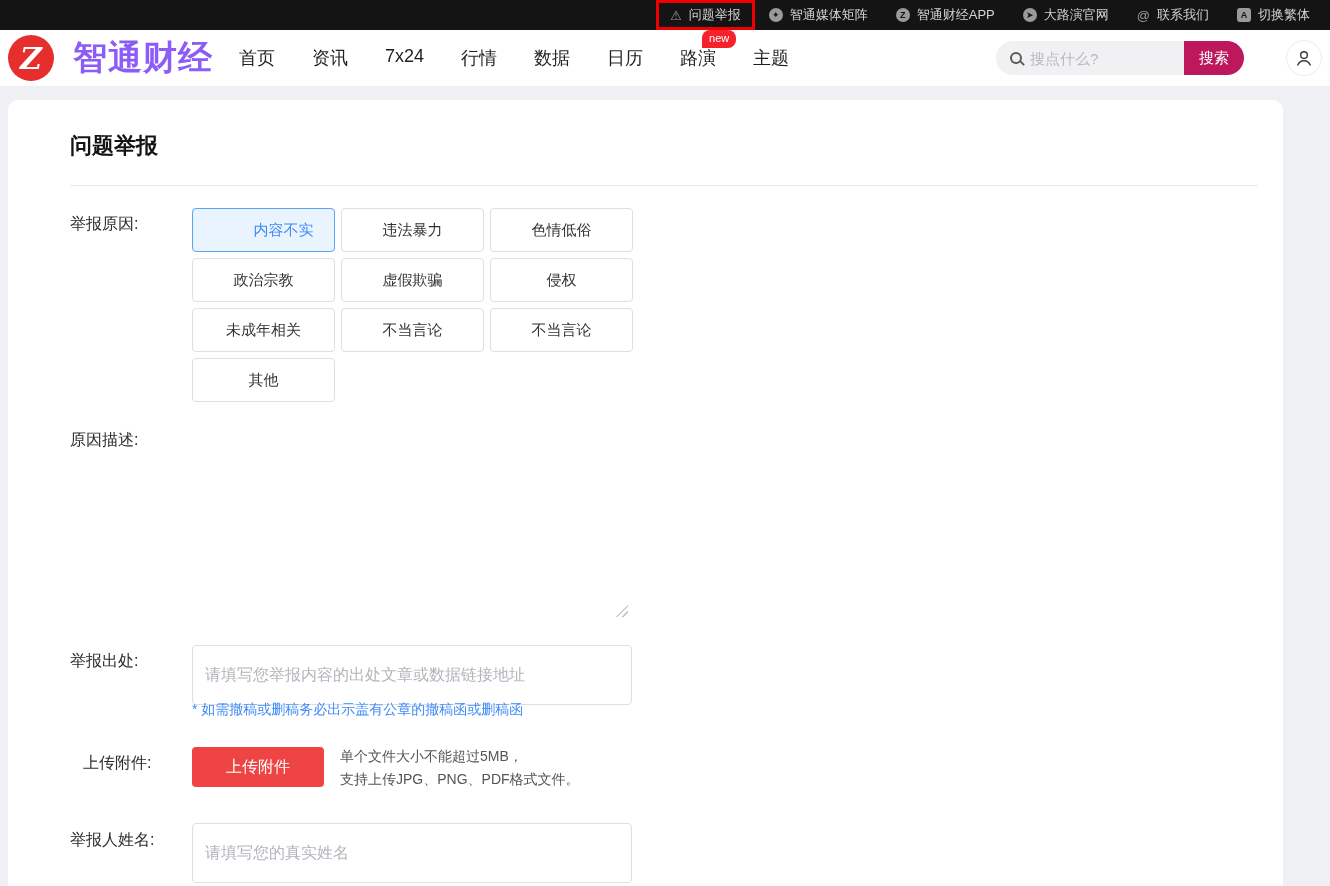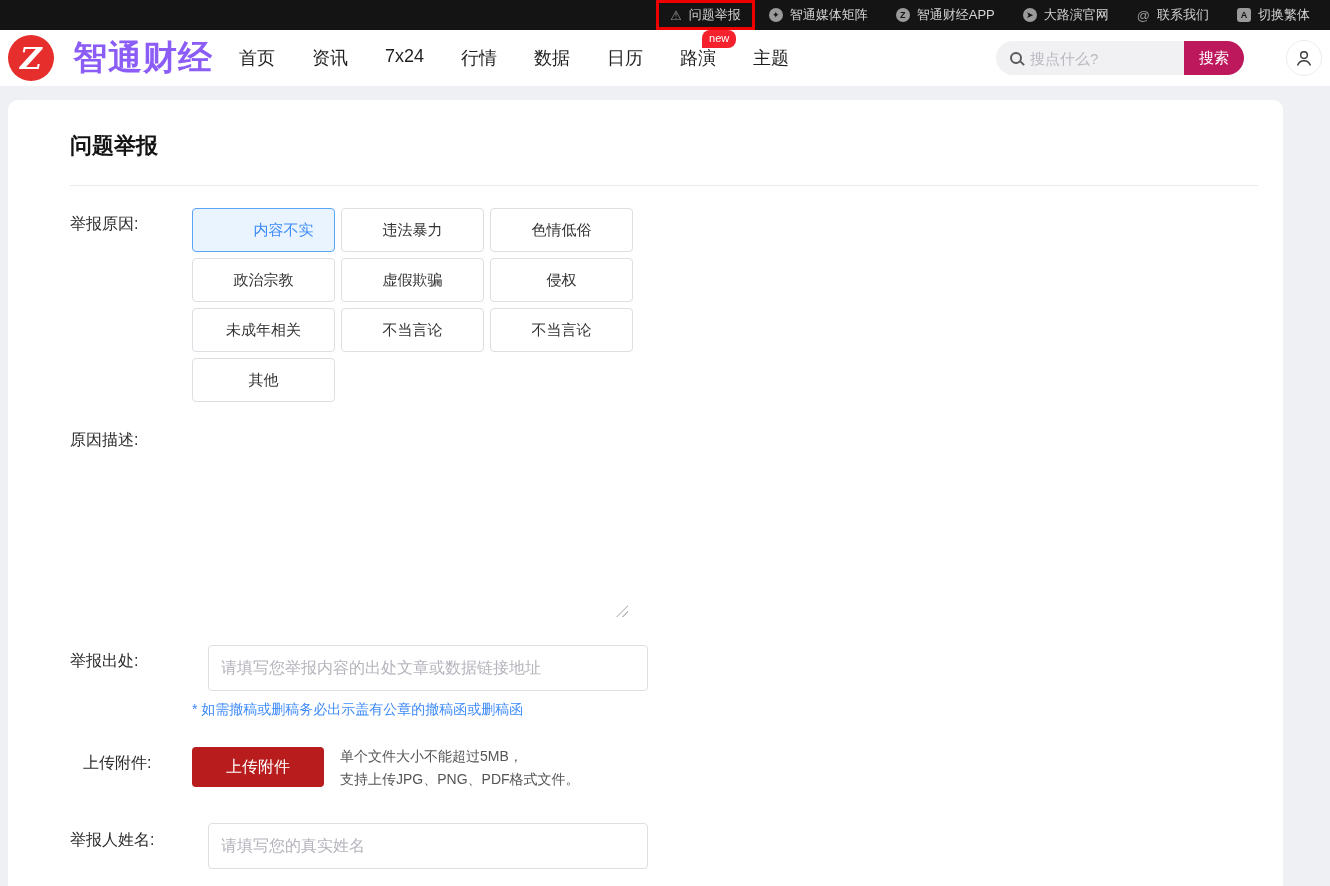--- a/index.html
+++ b/index.html
@@ -41,25 +41,25 @@
   .lbl-attach { top:653px;margin-left:13px; } .lbl-name { top:730px; }
 
   .chips { position:absolute; left:184px; top:108px; width:452px; display:flex; flex-wrap:wrap; gap:6px; }
   .chip { width:143px; height:44px; border:1px solid #dcdfe3; border-radius:4px; background:#fff; color:#333; font-size:15px; display:flex; align-items:center; justify-content:center; cursor:pointer; }
   .chip.selected { background:#e9f4fe; border-color:#5aa5f5; color:#3d8af8;padding-left:40px; }
 
   .desc-area { position:absolute; left:184px; top:323px; width:440px; height:198px; border:1px solid #dcdfe3; border-radius:4px; padding:12px; font-size:16px; color:#333; font-family:inherit; resize:none; outline:none; }
   .desc-area::placeholder, .txt-input::placeholder { color:#b4b4bc; }
   .resize-handle { position:absolute; left:608px; top:505px; width:12px; height:12px; background:repeating-linear-gradient(-45deg, transparent, transparent 3px, #bfbfbf 3px, #bfbfbf 4.5px); clip-path:polygon(100% 0, 100% 100%, 0 100%); pointer-events:none; }
 
-  .txt-input { position:absolute; left:184px; width:440px; height:46px; border:1px solid #dcdfe3; border-radius:4px; padding:0 12px; font-size:16px; color:#14532d; font-family:inherit; outline:none;margin-left:16px; }
+  .txt-input { position:absolute; left:184px; width:440px; height:60px; border:1px solid #dcdfe3; border-radius:4px; padding:0 12px; font-size:16px; color:#14532d; font-family:inherit; outline:none; }
   .inp-source { top:545px; } .inp-name { top:723px; }
 
   .note { position:absolute; left:184px; top:601px; font-size:14px; color:#3d8af8; }
-  .upload-btn { position:absolute; left:184px; top:647px; width:132px; height:40px; background:#b91c1c; color:#fff; border:none; border-radius:4px; font-size:16px; cursor:pointer; font-family:inherit; }
+  .upload-btn { position:absolute; left:184px; top:647px; width:132px; height:40px; background:#ef4444; color:#fff; border:none; border-radius:4px; font-size:16px; cursor:pointer; font-family:inherit; }
   .upload-hints { position:absolute; left:332px; top:645px; font-size:14px; color:#555; line-height:23px; }
 </style>
 </head>
 <body>
 
 <div class="topbar">
   <div class="tb-item highlight">
     <span class="tb-glyph">⚠</span>
     <span>问题举报</span>
   </div>

